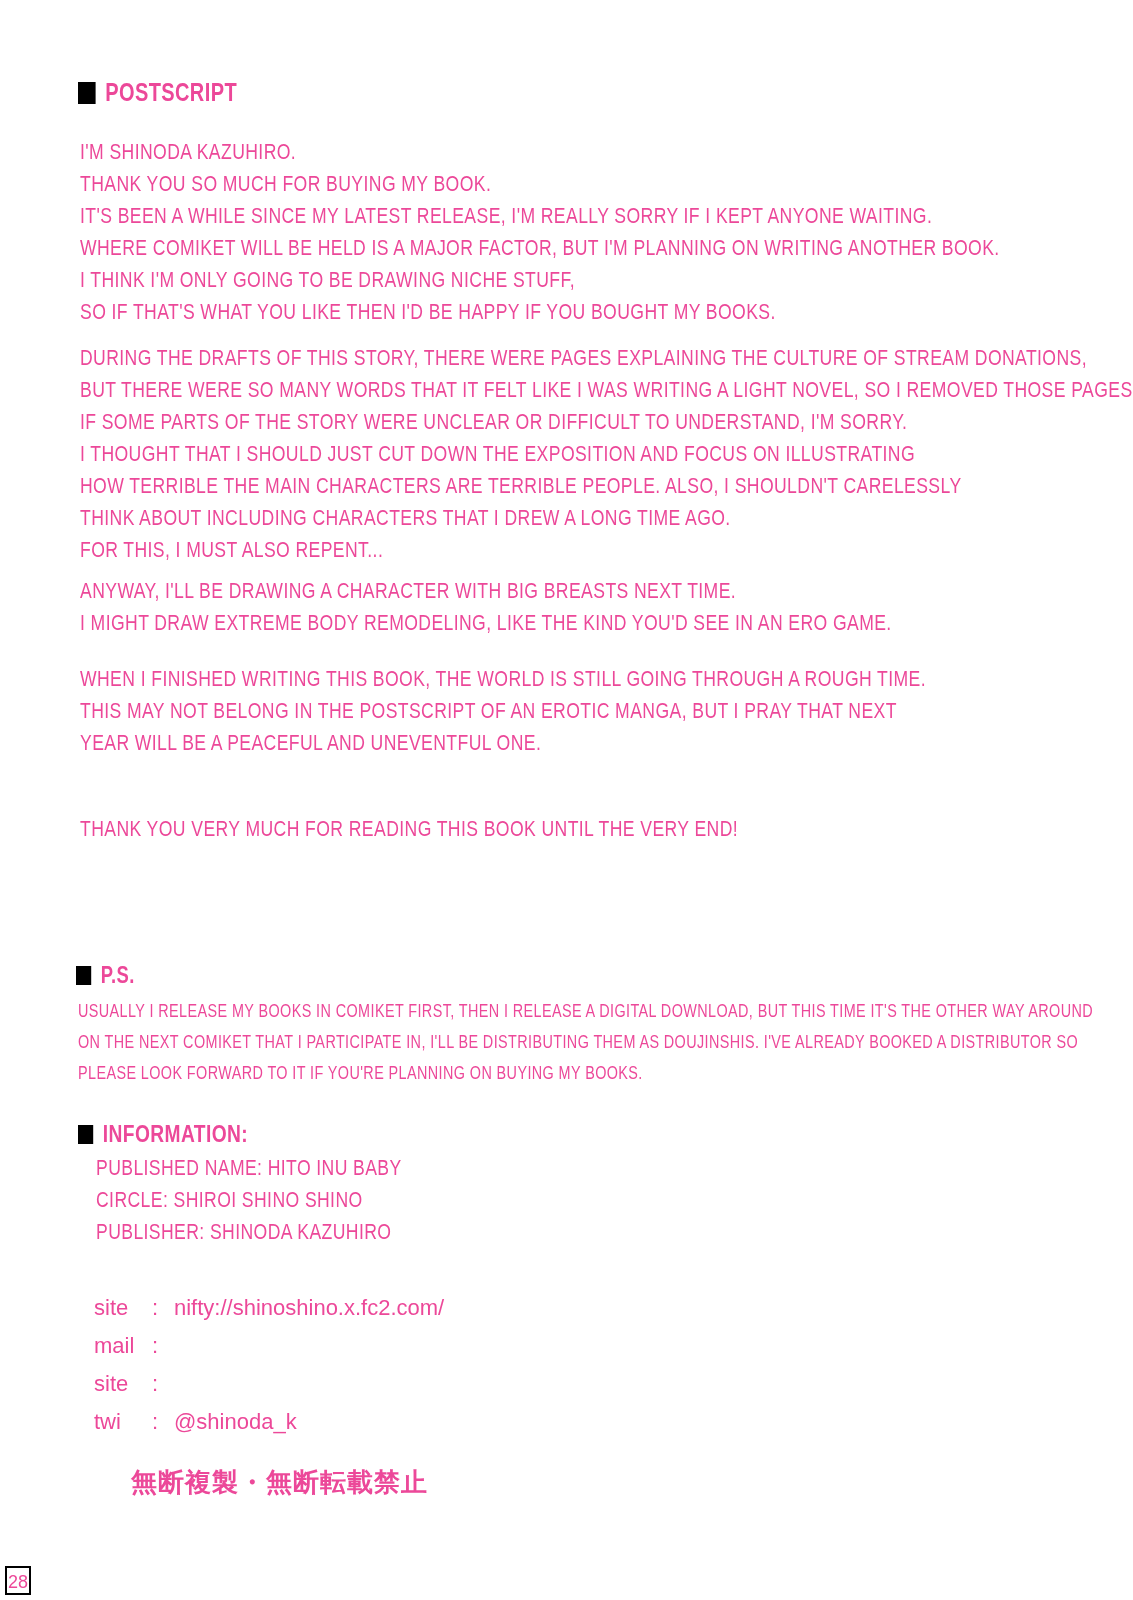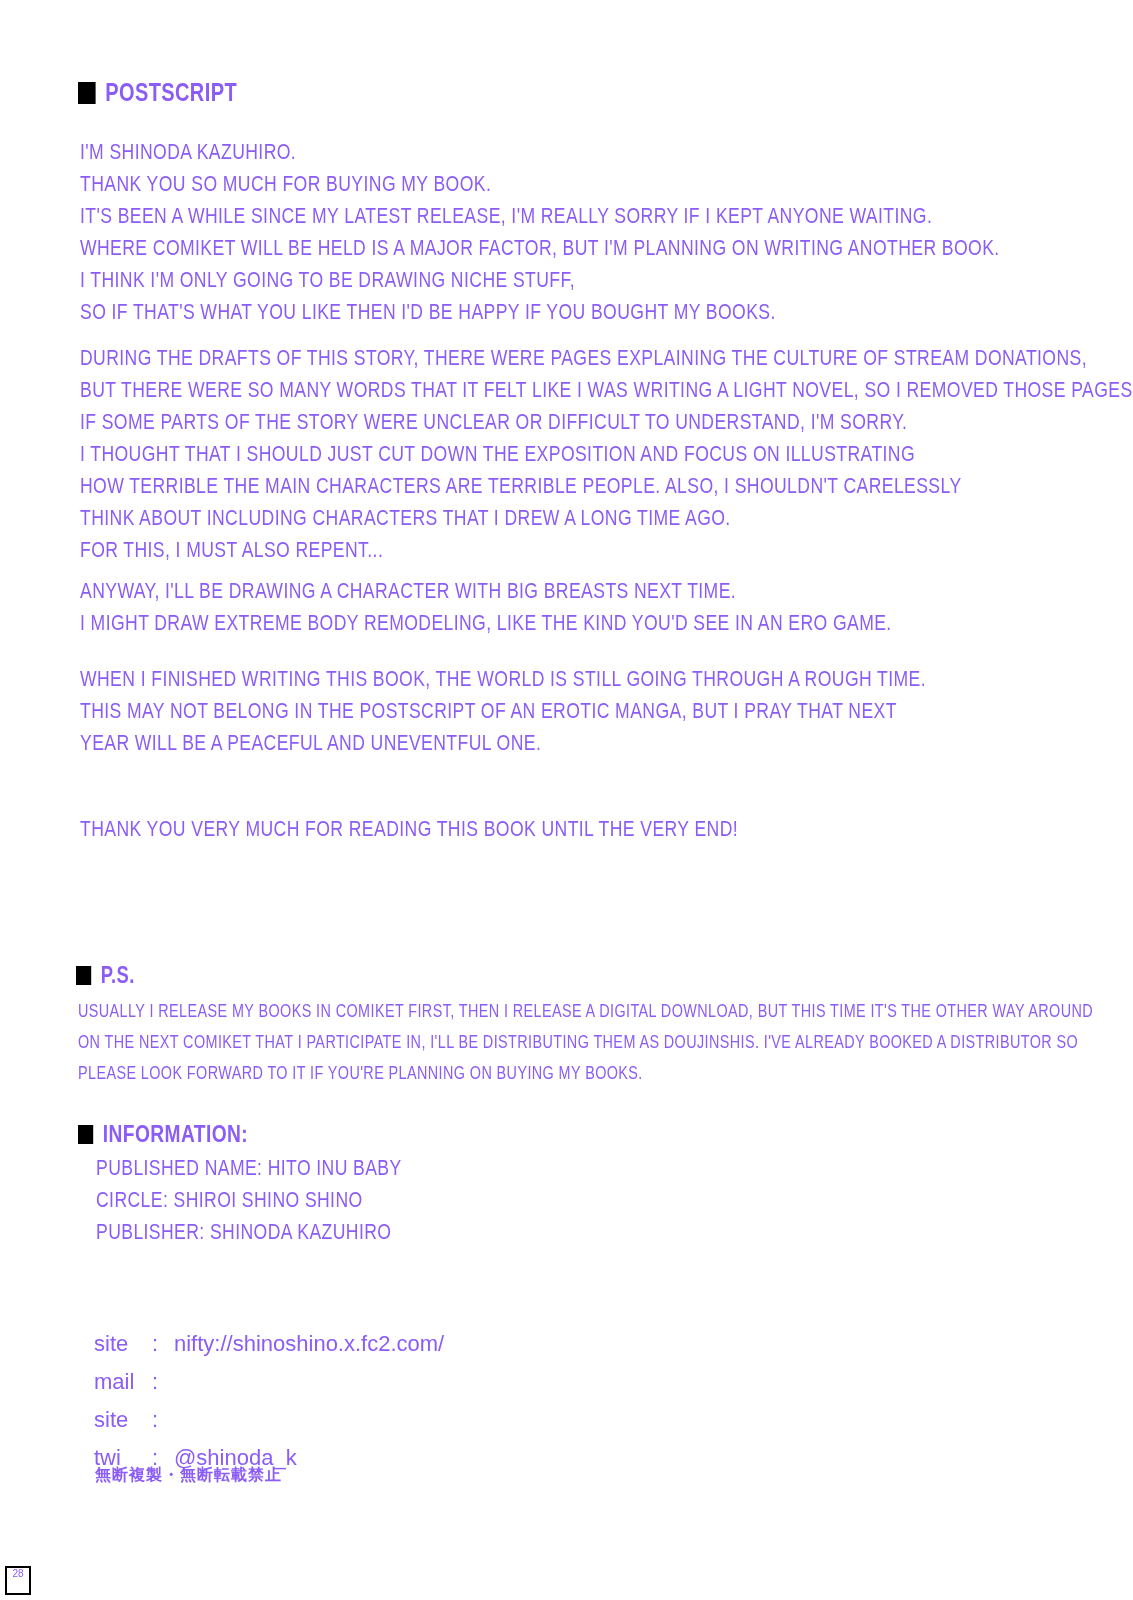--- a/index.html
+++ b/index.html
@@ -6,21 +6,21 @@
     margin: 0;
     padding: 0;
     background: #e8e8e8;
   }
   .page {
     position: relative;
     width: 1133px;
     height: 1600px;
     margin: 0 auto;
     background: #ffffff;
-    color: #8b5cf6;
+    color: #ec4899;
     overflow: hidden;
     font-family: "Liberation Sans", sans-serif;
   }
   
   .hand {
     transform: scaleX(0.80);
     transform-origin: 0 0;
     white-space: nowrap;
     letter-spacing: 0.5px;
   }
@@ -40,39 +40,40 @@
   }
   .marker.small { width: 19px; height: 19px; }
   .body-text { font-size: 22px; line-height: 32px; }
   .body-text div { height: 32px; }
   .ps-text { font-size: 18px; line-height: 31px; }
   .ps-text div { height: 31px; }
   .info-text { font-size: 22px; line-height: 32px; }
   .info-text div { height: 32px; }
   .contact-block { font-size: 22px; line-height: 35px; }
   .contact-row { display: flex; height: 38px; align-items: baseline; }
-  .contact-label { display: inline-block; width: 58px; margin-top: 36px; }
+  .contact-label { display: inline-block; width: 58px; }
   .contact-colon { display: inline-block; width: 22px; text-align: left; }
   .copyright {
-    font-size: 16px;
+    font-size: 26px;
     font-weight: bold;
     letter-spacing: 1px;
     font-family: Liberation Sans, sans-serif;
+    margin-left: 36px;
   }
   .page-number-box {
     position: absolute;
     left: 5px;
     top: 1566px;
     width: 22px;
     height: 25px;
     border: 2px solid #000000;
     display: flex;
-    align-items: flex-start;
+    align-items: flex-end;
     justify-content: center;
-    font-size: 10px;
+    font-size: 18px;
     font-family: "Liberation Sans", sans-serif;
   }
 </style>
 </head>
 <body>
 
 <div class="page">
 
   <div class="abs heading-row hand" style="left:78px; top:78px;">
     <span class="marker"></span>

